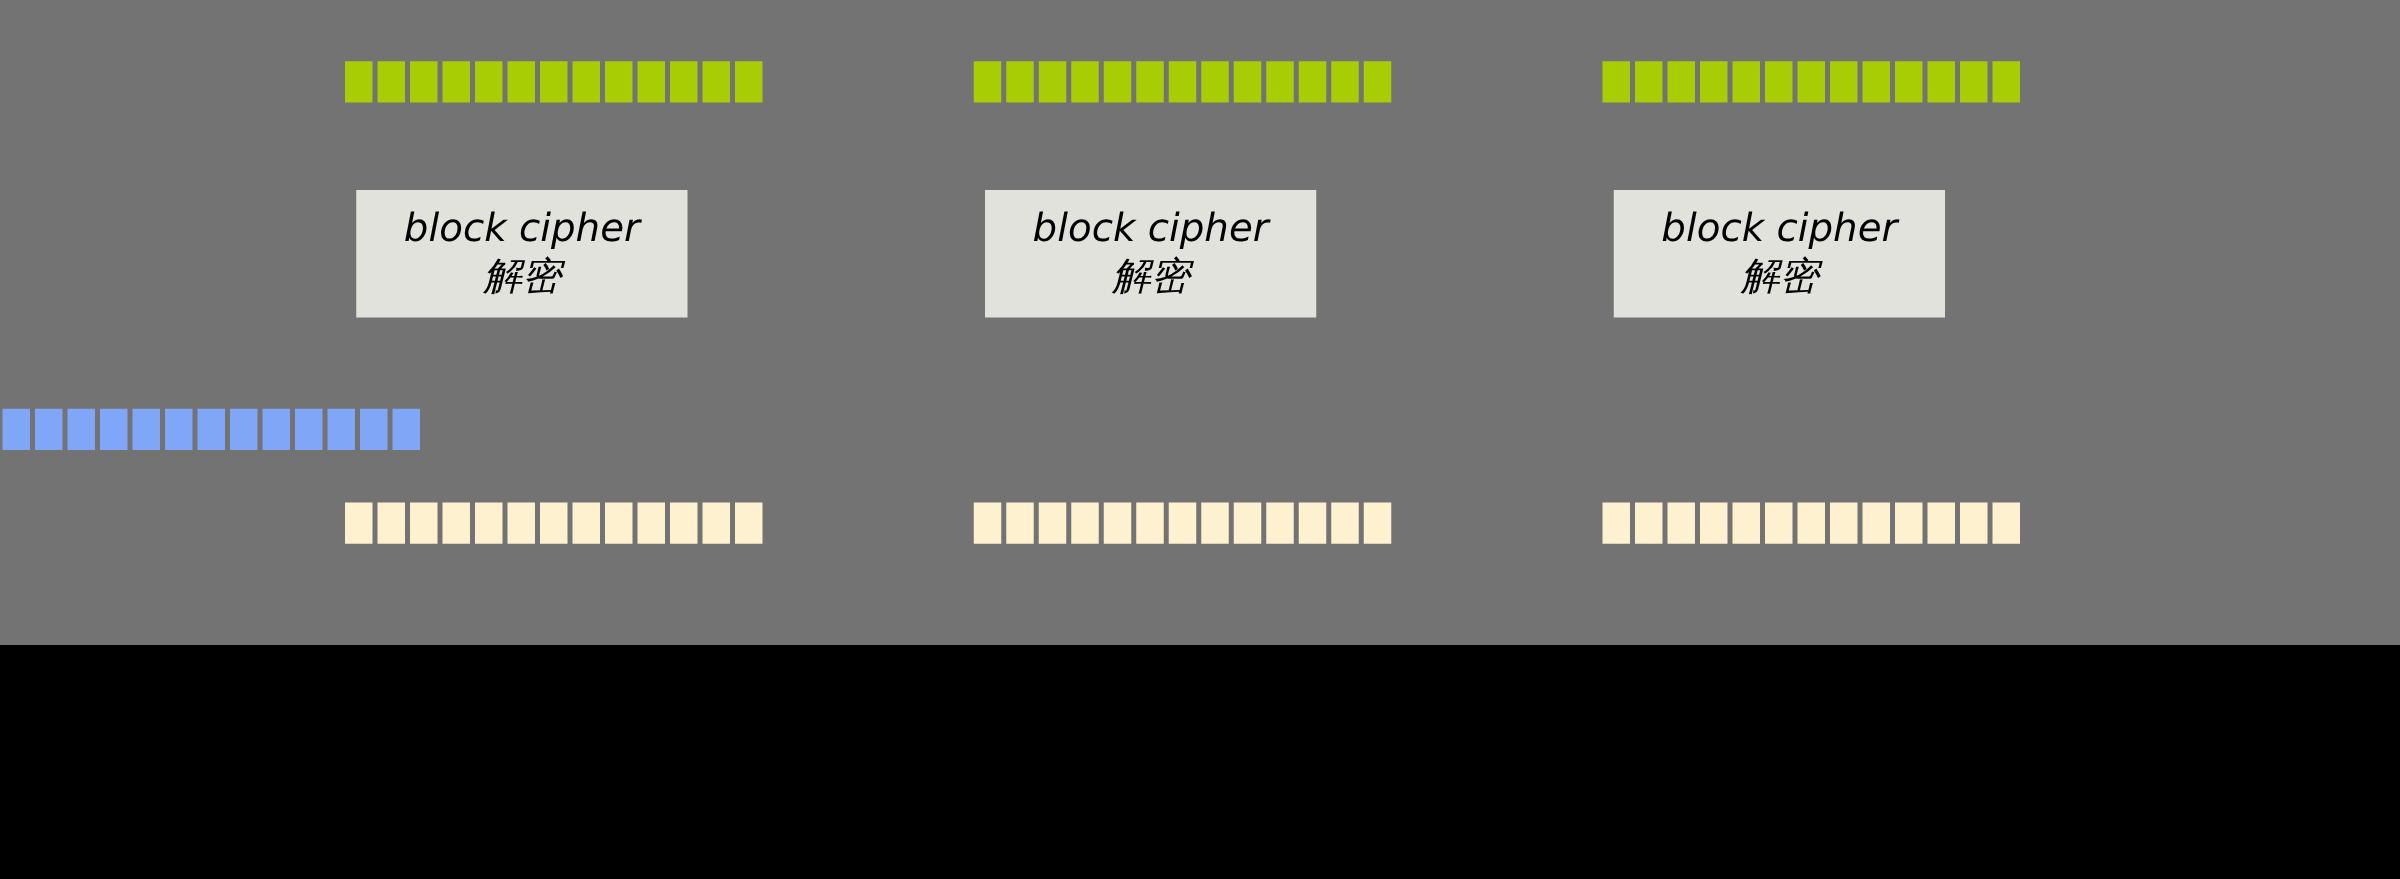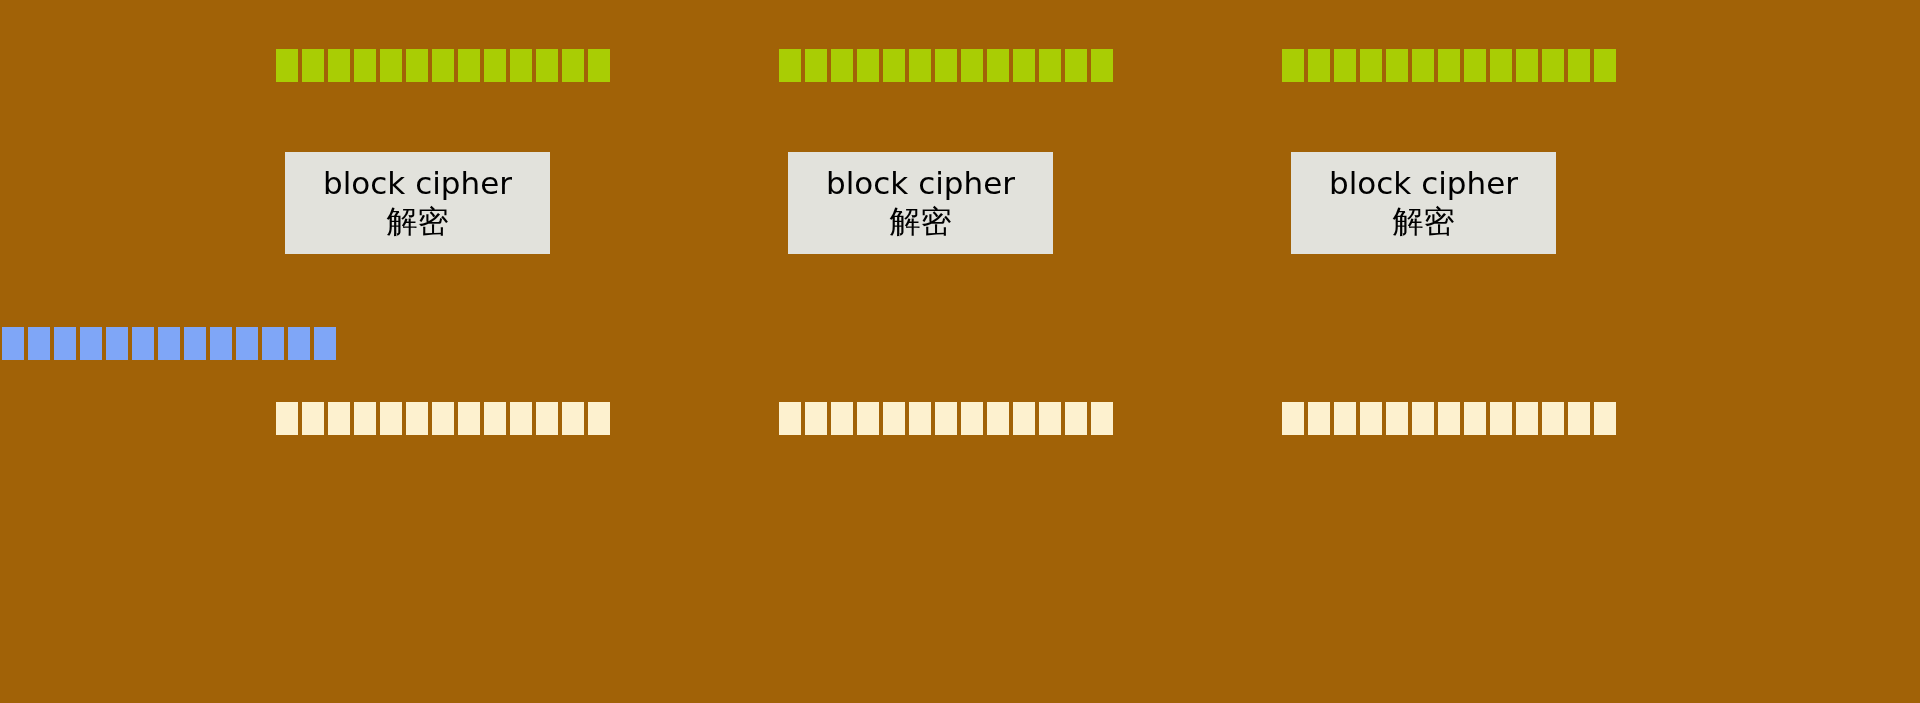--- a/index.html
+++ b/index.html
@@ -59,21 +59,21 @@
   .cipher-line-2 {
     font-size: 31px;
     font-family: "DejaVu Sans", "Liberation Sans", sans-serif;
     white-space: nowrap;
     margin-top: 2px;
   }
 </style>
 </head>
 <body>
 
-<div id="diagram" style="background: #a16207; width: 1920px; height: 703px;">
+<div id="diagram" style="background: #737373; width: 1920px; height: 516px; font-style: italic;">
     <div class="block-row" style="left: 276px; top: 49px;">
       <span class="blk" style="background: rgb(169, 205, 4);"></span>
       <span class="blk" style="background: rgb(169, 205, 4);"></span>
       <span class="blk" style="background: rgb(169, 205, 4);"></span>
       <span class="blk" style="background: rgb(169, 205, 4);"></span>
       <span class="blk" style="background: rgb(169, 205, 4);"></span>
       <span class="blk" style="background: rgb(169, 205, 4);"></span>
       <span class="blk" style="background: rgb(169, 205, 4);"></span>
       <span class="blk" style="background: rgb(169, 205, 4);"></span>
       <span class="blk" style="background: rgb(169, 205, 4);"></span>

